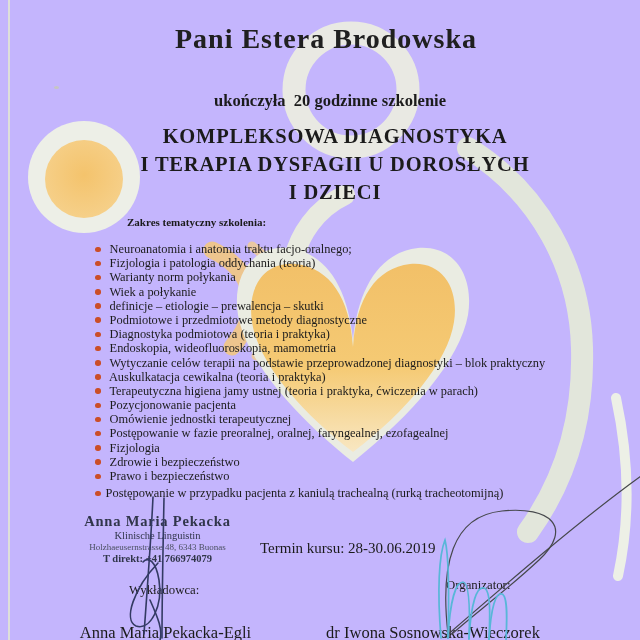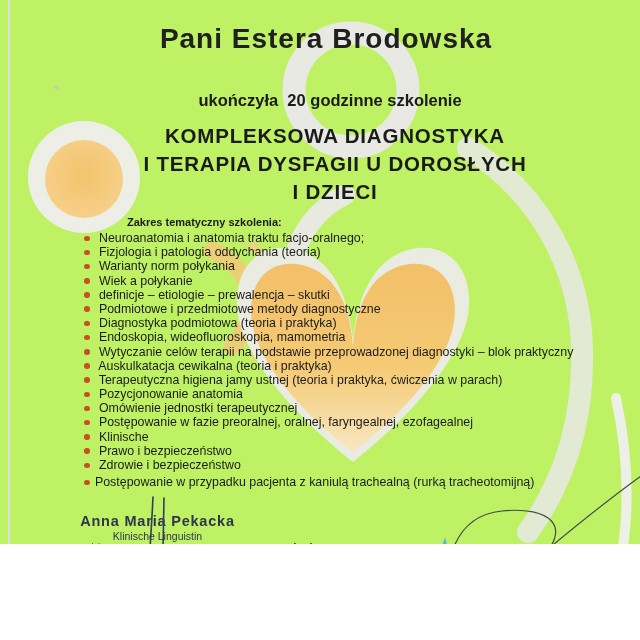--- a/index.html
+++ b/index.html
@@ -1,34 +1,34 @@
 <!DOCTYPE html>
 <html style="--bullet: #cb4e27; --heart: #f3c169; --heart-light: #f7e3b4; --halo: #e9eae2; --arc-green: #e4e9d9; --circle-orange: #f4c36c; --stamp-ink: #30354a; --sig-left-ink: #333a63; --sig-right-ink: #46484c; --sig-scribble: #58b7d8;"><head>
 <meta charset="utf-8">
 <style>
   html,body{margin:0;padding:0;background:#ffffff;}
   #page{
-    position:relative;width:640px;height:544px;overflow:hidden;
-    background:#bef264;
-    font-family:Liberation Sans, sans-serif;
+    position:relative;width:640px;height:640px;overflow:hidden;
+    background:#c4b5fd;
+    font-family:Liberation Serif, serif;
     color:#1b1b1b;
   }
   .abs{position:absolute;}
   
   #edge-line{left:8px;top:0;width:2px;height:640px;background:#dedfda;}
   #speck{left:54px;top:86px;width:5px;height:3px;background:#c6c6c2;border-radius:50%;}
   
   #watermark{left:0;top:0;z-index:0;}
   
   .txt{z-index:2;}
   #recipient{left:20px;top:4px;width:612px;text-align:center;font-size:28px;letter-spacing:1px;color:#202020;}
   #completion{left:20px;top:74px;width:620px;text-align:center;font-size:16.5px;font-weight:bold;white-space:pre-wrap;}
   #title{left:25px;top:105px;width:620px;text-align:center;font-size:20.5px;font-weight:bold;line-height:28px;letter-spacing:0.8px;}
   #topics-heading{left:83px;top:216px;font-size:11px;font-weight:bold;margin-left:44px;}
-  ul#topics-list{left:84px;top:231px;margin:0;padding:0;list-style:none;font-size:12.4px;}
+  ul#topics-list{left:84px;top:231px;margin:11px;padding:0;list-style:none;font-size:12.4px;}
   ul#topics-list li{height:14.2px;line-height:14.2px;white-space:nowrap;}
   ul#topics-list li:last-child{margin-top:3px;}
   .bullet{display:inline-block;width:5.5px;height:5.5px;border-radius:50%;
     background:var(--bullet,#cb4e27);margin-right:6px;margin-bottom:1px;}
   ul#topics-list li:last-child .bullet{margin-right:2px;}
   #stamp{left:55px;top:514px;width:205px;text-align:center;color:#30354a;z-index:2;}
   #stamp .s1{font-size:14.5px;font-weight:bold;letter-spacing:0.8px;line-height:15px;}
   #stamp .s2{font-size:10.5px;line-height:12px;margin-top:1px;}
   #stamp .s3{font-size:9px;line-height:11px;color:#4b5061;}
   #stamp .s4{font-size:10.5px;font-weight:600;line-height:11px;}
@@ -132,41 +132,41 @@
       <li>
         <span class="bullet"></span>
         <span>Auskulkatacja cewikalna (teoria i praktyka)</span>
       </li>
       <li>
         <span class="bullet"></span>
         <span>Terapeutyczna higiena jamy ustnej (teoria i praktyka, ćwiczenia w parach)</span>
       </li>
       <li>
         <span class="bullet"></span>
-        <span>Pozycjonowanie anatomia</span>
+        <span>Pozycjonowanie pacjenta</span>
       </li>
       <li>
         <span class="bullet"></span>
         <span>Omówienie jednostki terapeutycznej</span>
       </li>
       <li>
         <span class="bullet"></span>
         <span>Postępowanie w fazie preoralnej, oralnej, faryngealnej, ezofagealnej</span>
       </li>
       <li>
         <span class="bullet"></span>
-        <span>Klinische</span>
+        <span>Fizjologia</span>
+      </li>
+      <li>
+        <span class="bullet"></span>
+        <span>Zdrowie i bezpieczeństwo</span>
       </li>
       <li>
         <span class="bullet"></span>
         <span>Prawo i bezpieczeństwo</span>
-      </li>
-      <li>
-        <span class="bullet"></span>
-        <span>Zdrowie i bezpieczeństwo</span>
       </li>
       <li>
         <span class="bullet"></span>
         <span>Postępowanie w przypadku pacjenta z kaniulą trachealną (rurką tracheotomijną)</span>
       </li>
     </ul>
 
   <div id="stamp" class="abs">
     <div class="s1">Anna Maria Pekacka</div>
     <div class="s2">Klinische Linguistin</div>

